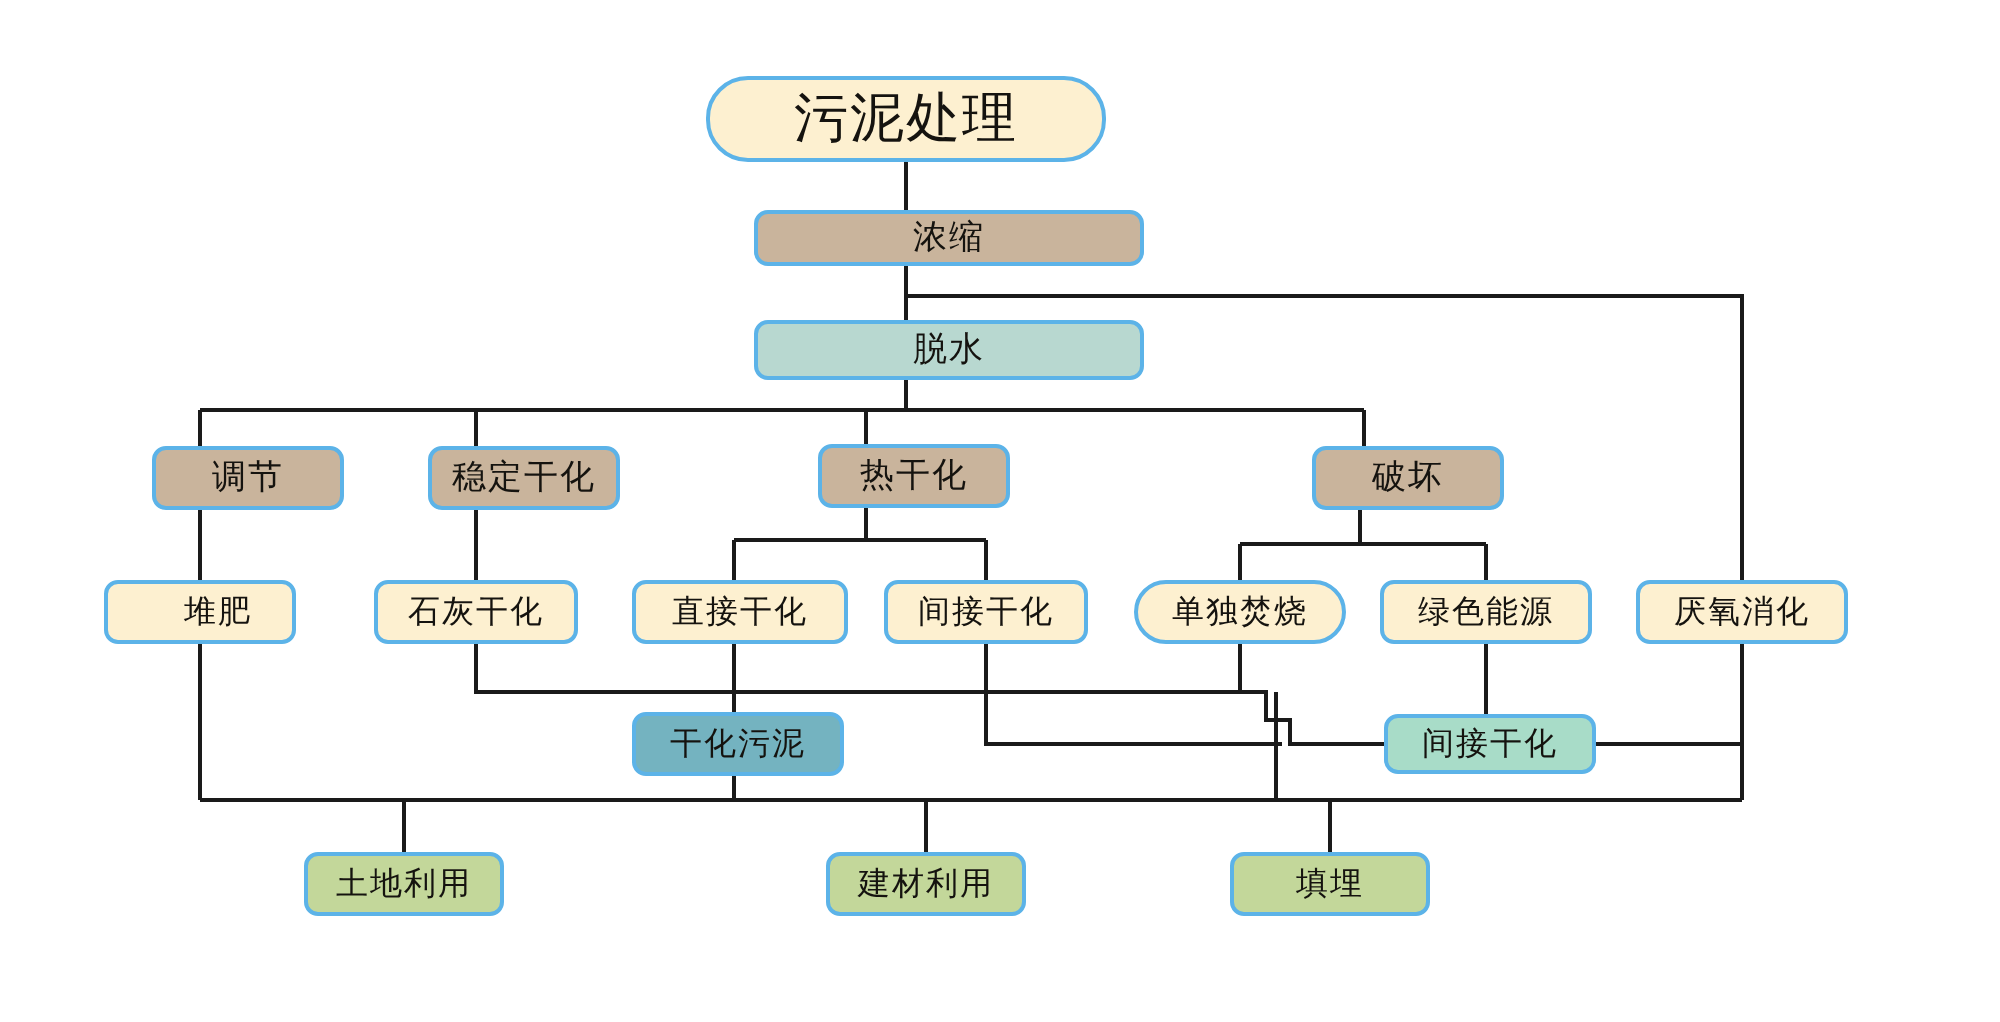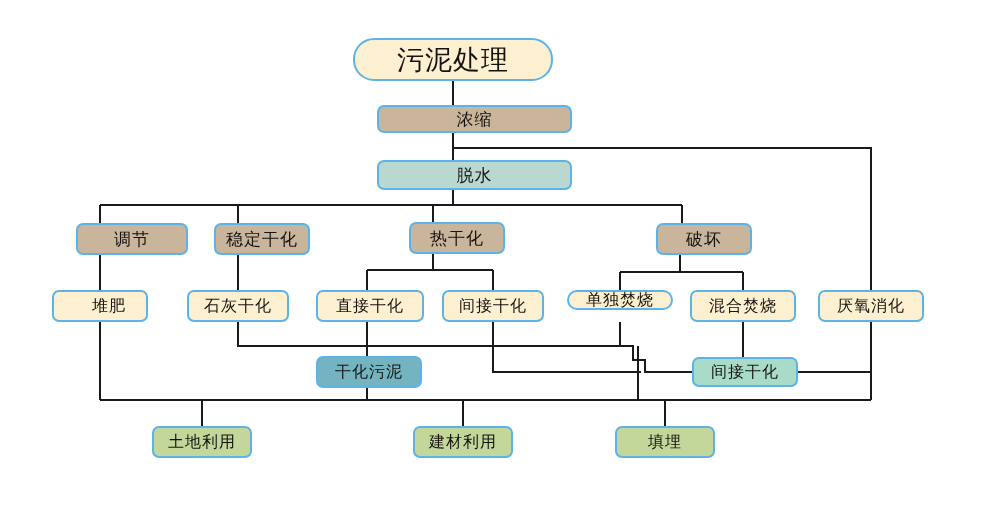--- a/index.html
+++ b/index.html
@@ -74,21 +74,21 @@
   <div id="nodes">
       <div class="node title" style="left: 353px; top: 38px; width: 200px; height: 43px; background: rgb(253, 240, 208); border-color: rgb(92, 179, 232);">
         <span>污泥处理</span>
       </div>
       <div class="node lvl" style="left: 353px; top: 105px; width: 195px; height: 28px; background: rgb(201, 180, 156); border-color: rgb(92, 179, 232);">
         <span>浓缩</span>
       </div>
       <div class="node lvl" style="left: 353px; top: 160px; width: 195px; height: 30px; background: rgb(184, 216, 208); border-color: rgb(92, 179, 232);">
         <span>脱水</span>
       </div>
-      <div class="node lvl" style="left: 52px; top: 223px; width: 112px; height: 32px; background: rgb(201, 180, 156); border-color: rgb(92, 179, 232);">
+      <div class="node lvl" style="left: 52px; top: 223px; width: 96px; height: 32px; background: rgb(201, 180, 156); border-color: rgb(92, 179, 232);">
         <span>调节</span>
       </div>
       <div class="node lvl" style="left: 190px; top: 223px; width: 96px; height: 32px; background: rgb(201, 180, 156); border-color: rgb(92, 179, 232);">
         <span>稳定干化</span>
       </div>
       <div class="node lvl" style="left: 385px; top: 222px; width: 96px; height: 32px; background: rgb(201, 180, 156); border-color: rgb(92, 179, 232);">
         <span>热干化</span>
       </div>
       <div class="node lvl" style="left: 632px; top: 223px; width: 96px; height: 32px; background: rgb(201, 180, 156); border-color: rgb(92, 179, 232);">
         <span>破坏</span>
@@ -98,25 +98,25 @@
       </div>
       <div class="node small" style="left: 187px; top: 290px; width: 102px; height: 32px; background: rgb(253, 240, 208); border-color: rgb(92, 179, 232);">
         <span>石灰干化</span>
       </div>
       <div class="node small" style="left: 316px; top: 290px; width: 108px; height: 32px; background: rgb(253, 240, 208); border-color: rgb(92, 179, 232);">
         <span>直接干化</span>
       </div>
       <div class="node small" style="left: 442px; top: 290px; width: 102px; height: 32px; background: rgb(253, 240, 208); border-color: rgb(92, 179, 232);">
         <span>间接干化</span>
       </div>
-      <div class="node small" style="left: 567px; top: 290px; width: 106px; height: 20px; background: rgb(253, 240, 208); border-color: rgb(92, 179, 232); border-radius: 16px;">
+      <div class="node small" style="left: 567px; top: 290px; width: 106px; height: 32px; background: rgb(253, 240, 208); border-color: rgb(92, 179, 232); border-radius: 16px;">
         <span>单独焚烧</span>
       </div>
       <div class="node small" style="left: 690px; top: 290px; width: 106px; height: 32px; background: rgb(253, 240, 208); border-color: rgb(92, 179, 232);">
-        <span>混合焚烧</span>
+        <span>绿色能源</span>
       </div>
       <div class="node small" style="left: 818px; top: 290px; width: 106px; height: 32px; background: rgb(253, 240, 208); border-color: rgb(92, 179, 232);">
         <span>厌氧消化</span>
       </div>
       <div class="node small" style="left: 316px; top: 356px; width: 106px; height: 32px; background: rgb(116, 179, 192); border-color: rgb(92, 179, 232);">
         <span>干化污泥</span>
       </div>
       <div class="node small" style="left: 692px; top: 357px; width: 106px; height: 30px; background: rgb(168, 220, 200); border-color: rgb(92, 179, 232);">
         <span>间接干化</span>
       </div>

